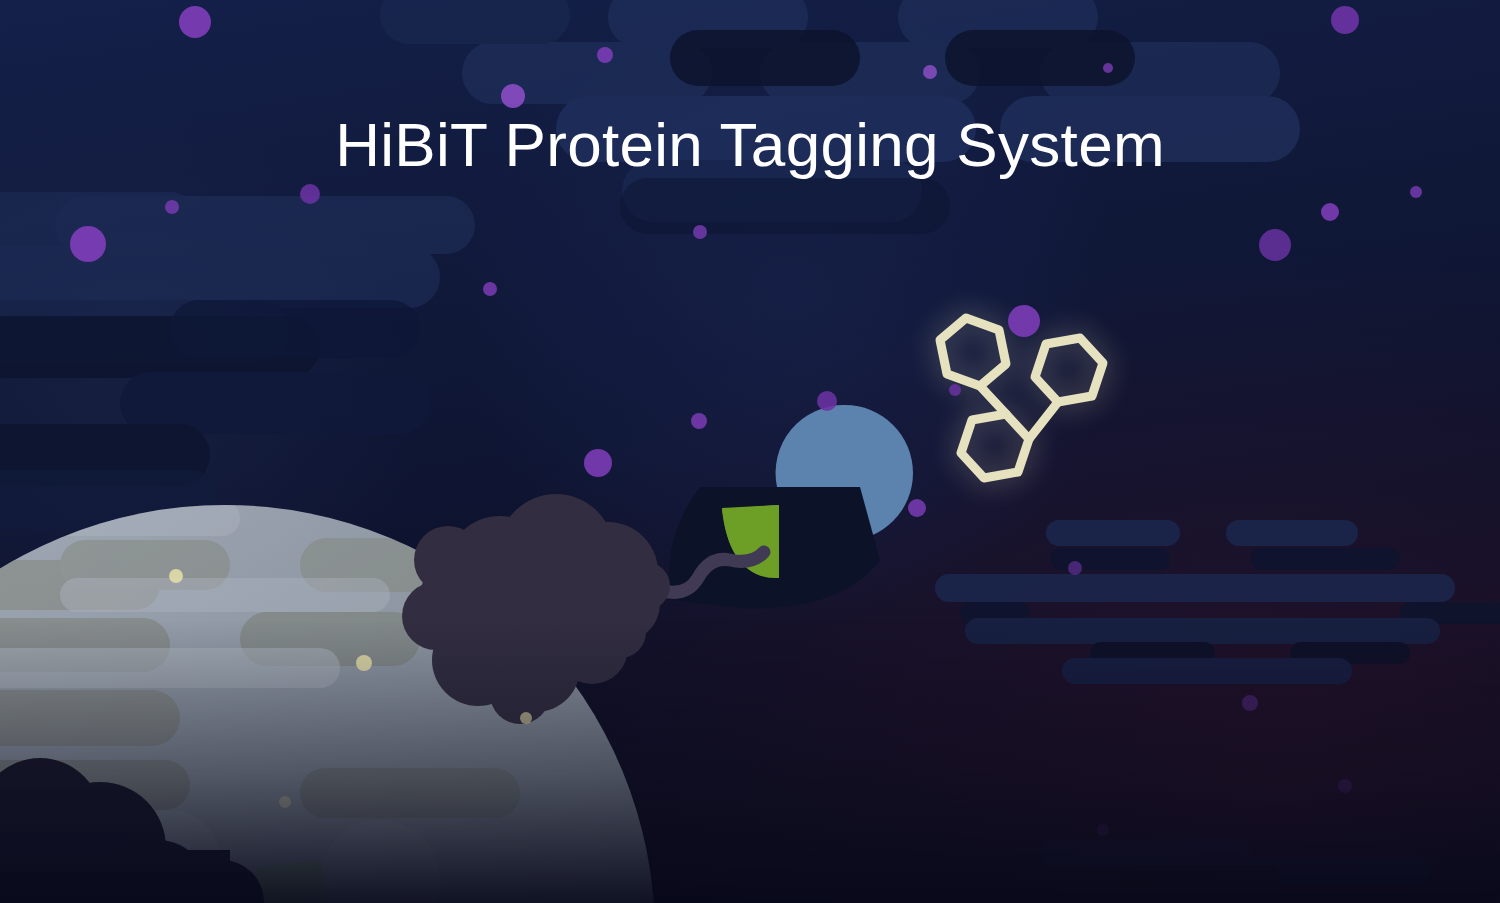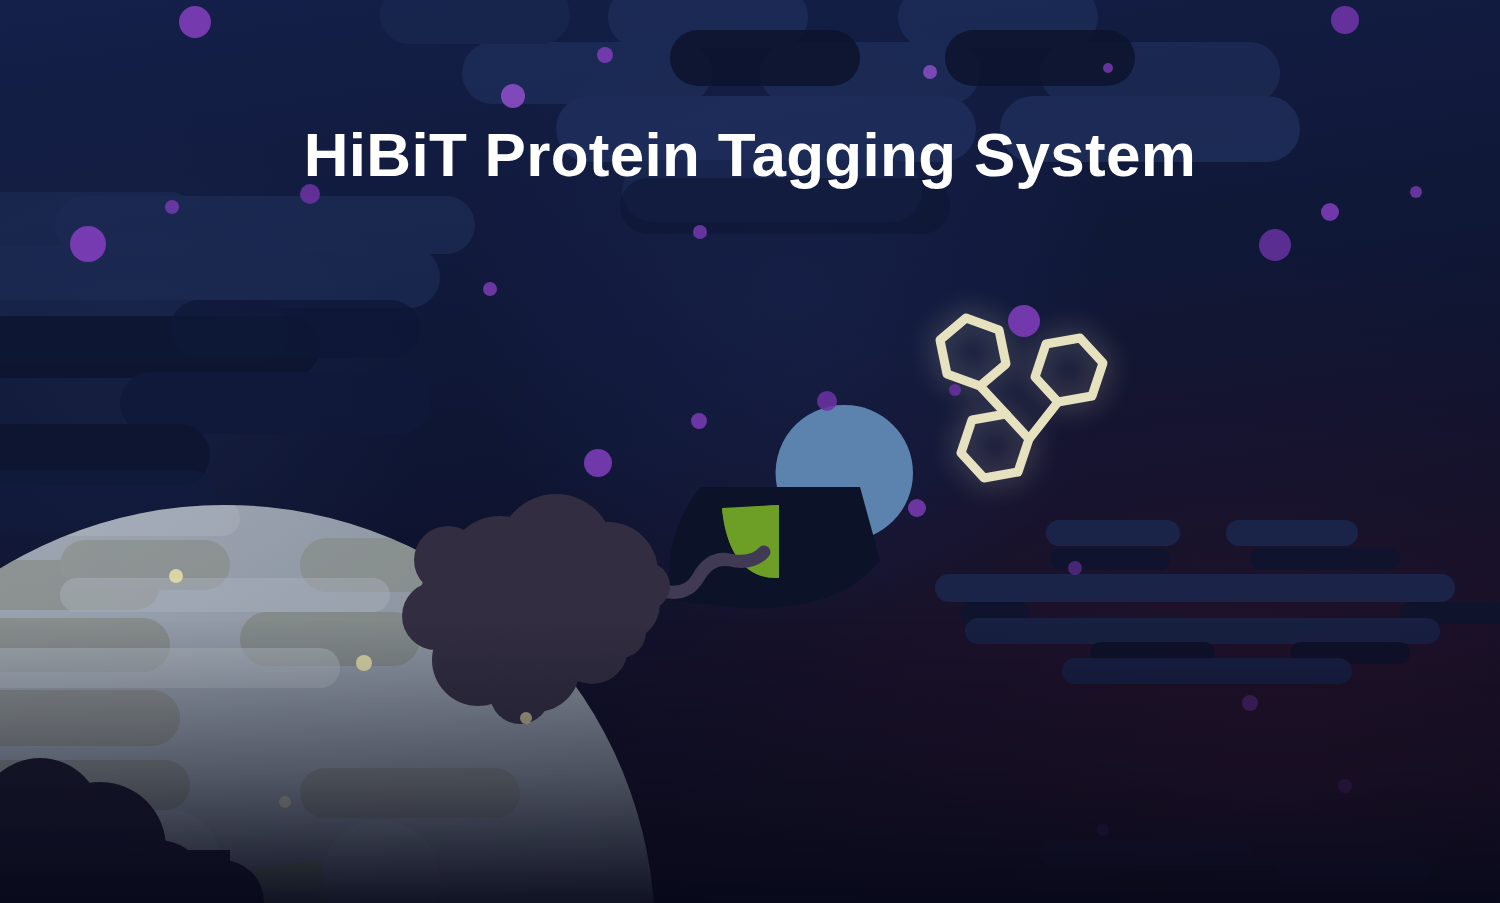--- a/index.html
+++ b/index.html
@@ -26,23 +26,23 @@
   #title-wrap {
     position: absolute;
     left: 0;
     top: 112px;
     width: 1500px;
     text-align: center;
     pointer-events: none;
   }
   #hero-title {
     display: inline-block;
-    margin: 10px;
+    margin: 0;
     font-family: "Liberation Sans", sans-serif;
-    font-weight: 700;
+    font-weight: 400;
     font-size: 62px;
     line-height: 1.05;
     letter-spacing: 0.3px;
     color: #ffffff;
     white-space: nowrap;
   }
 </style>
 </head>
 <body>
 

